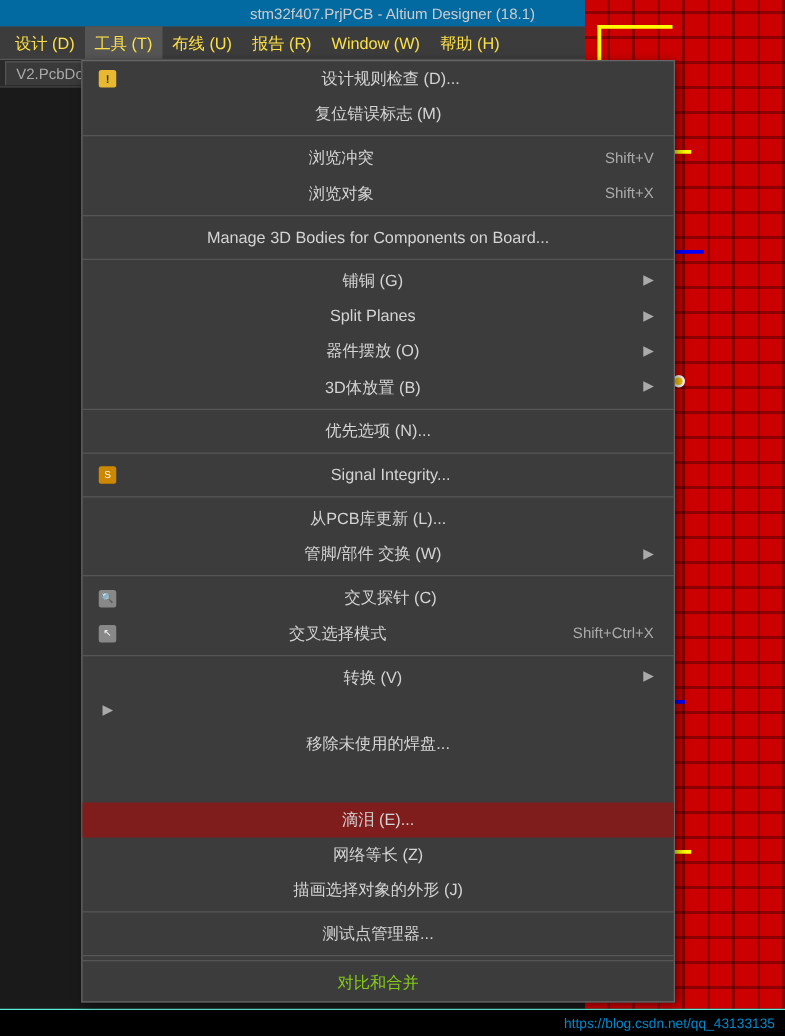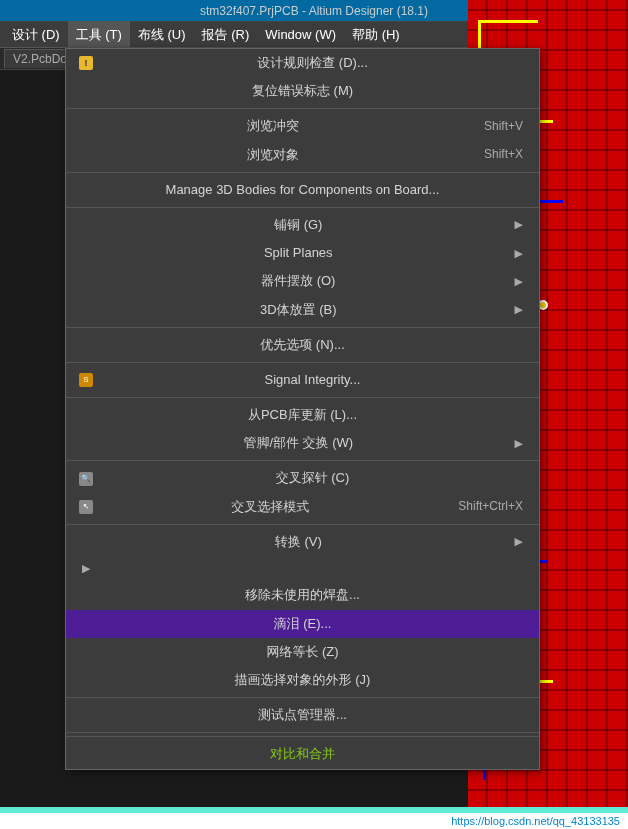--- a/index.html
+++ b/index.html
@@ -57,21 +57,21 @@
       right: 0;
       height: 26px;
       background: #3c3c3c;
       display: flex;
       align-items: center;
       border-bottom: 1px solid #555;
       padding-left: 4px;
     }
     .menu-bar-item {
       padding: 14px 8px;
-      color: #ffffff;
+      color: #fde047;
       font-size: 13px;
       cursor: pointer;
       height: 100%;
       display: flex;
       align-items: center;
     }
     .menu-bar-item.active {
       background: #555;
     }
 
@@ -138,21 +138,22 @@
       align-items: center;
       justify-content: space-between;
       padding: 5px 16px 5px 16px;
       cursor: pointer;
       color: #d4d4d4;
       font-size: 13px;
       line-height: 1.4;
       position: relative;
     }
     .menu-item.highlighted {
-      background: #4c1d95;
+      background: #7f1d1d;
+      margin-top: 32px;
     }
     .menu-item.disabled {
       color: #84cc16;
       cursor: default;
     }
     .menu-item .shortcut {
       color: #aaa;
       font-size: 12px;
       margin-left: 20px;
     }
@@ -170,26 +171,26 @@
       text-align: center;
     }
 
     
     .status-bar {
       position: absolute;
       bottom: 0;
       left: 0;
       right: 0;
       height: 22px;
-      background: #ffffff;
+      background: #000000;
       display: flex;
       align-items: center;
       justify-content: flex-end;
       padding-right: 8px;
-      border-top: 6px solid #5eead4;
+      border-top: 1px solid #5eead4;
       font-size: 11px;
       color: #0088cc;
     }
     .menu-icon-badge {
       position: absolute;
       left: 12px;
       width: 16px;
       height: 14px;
       display: flex;
       align-items: center;

